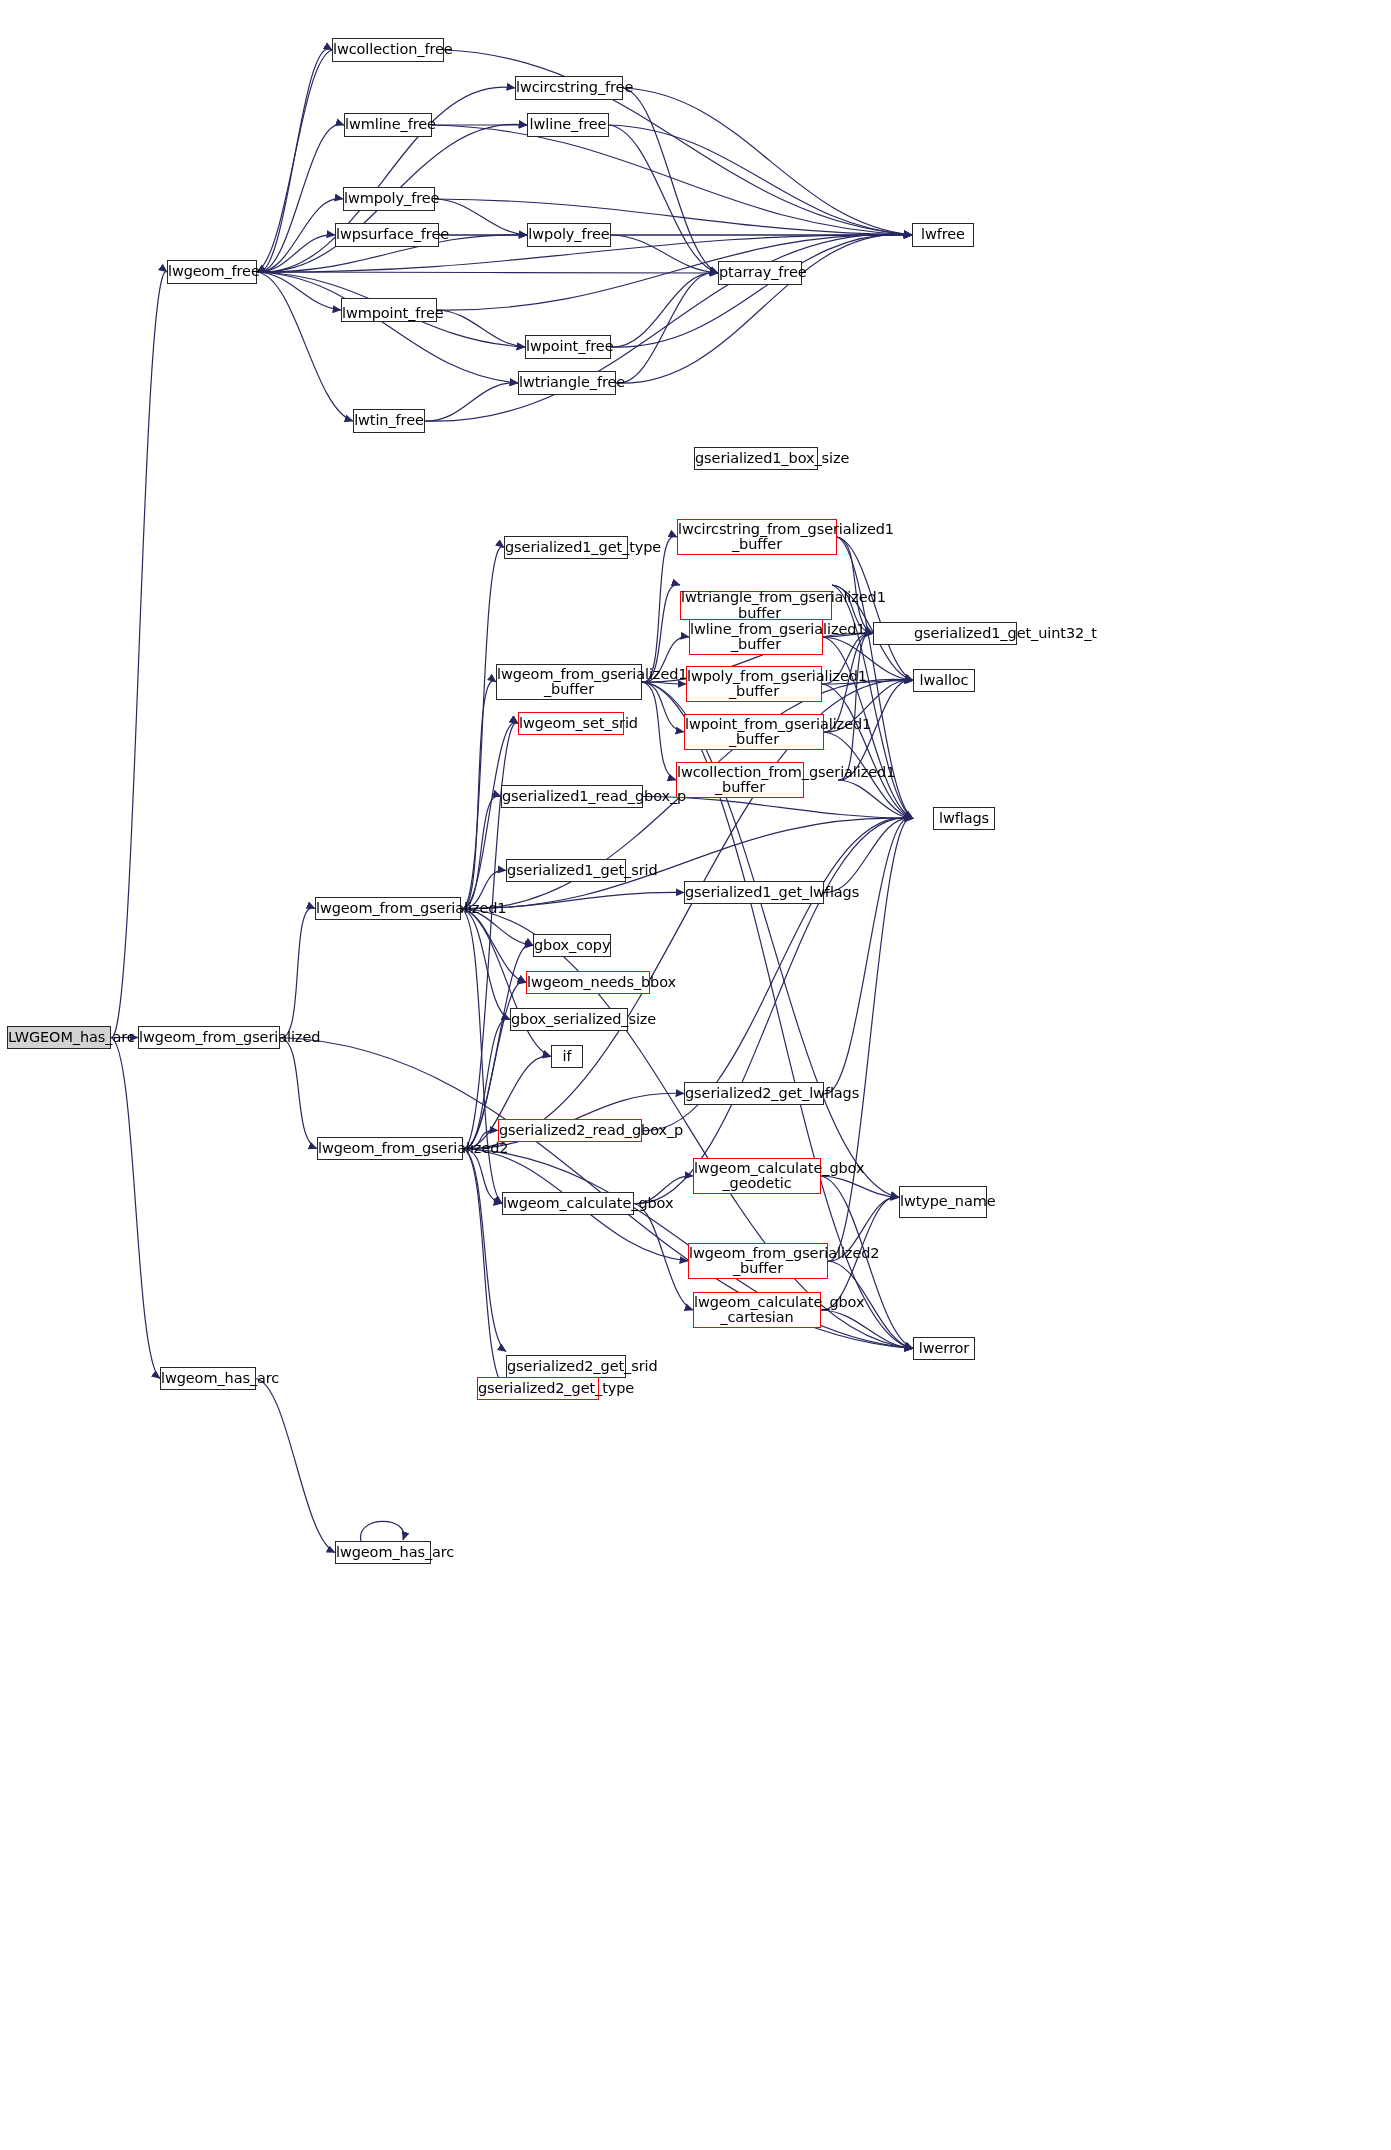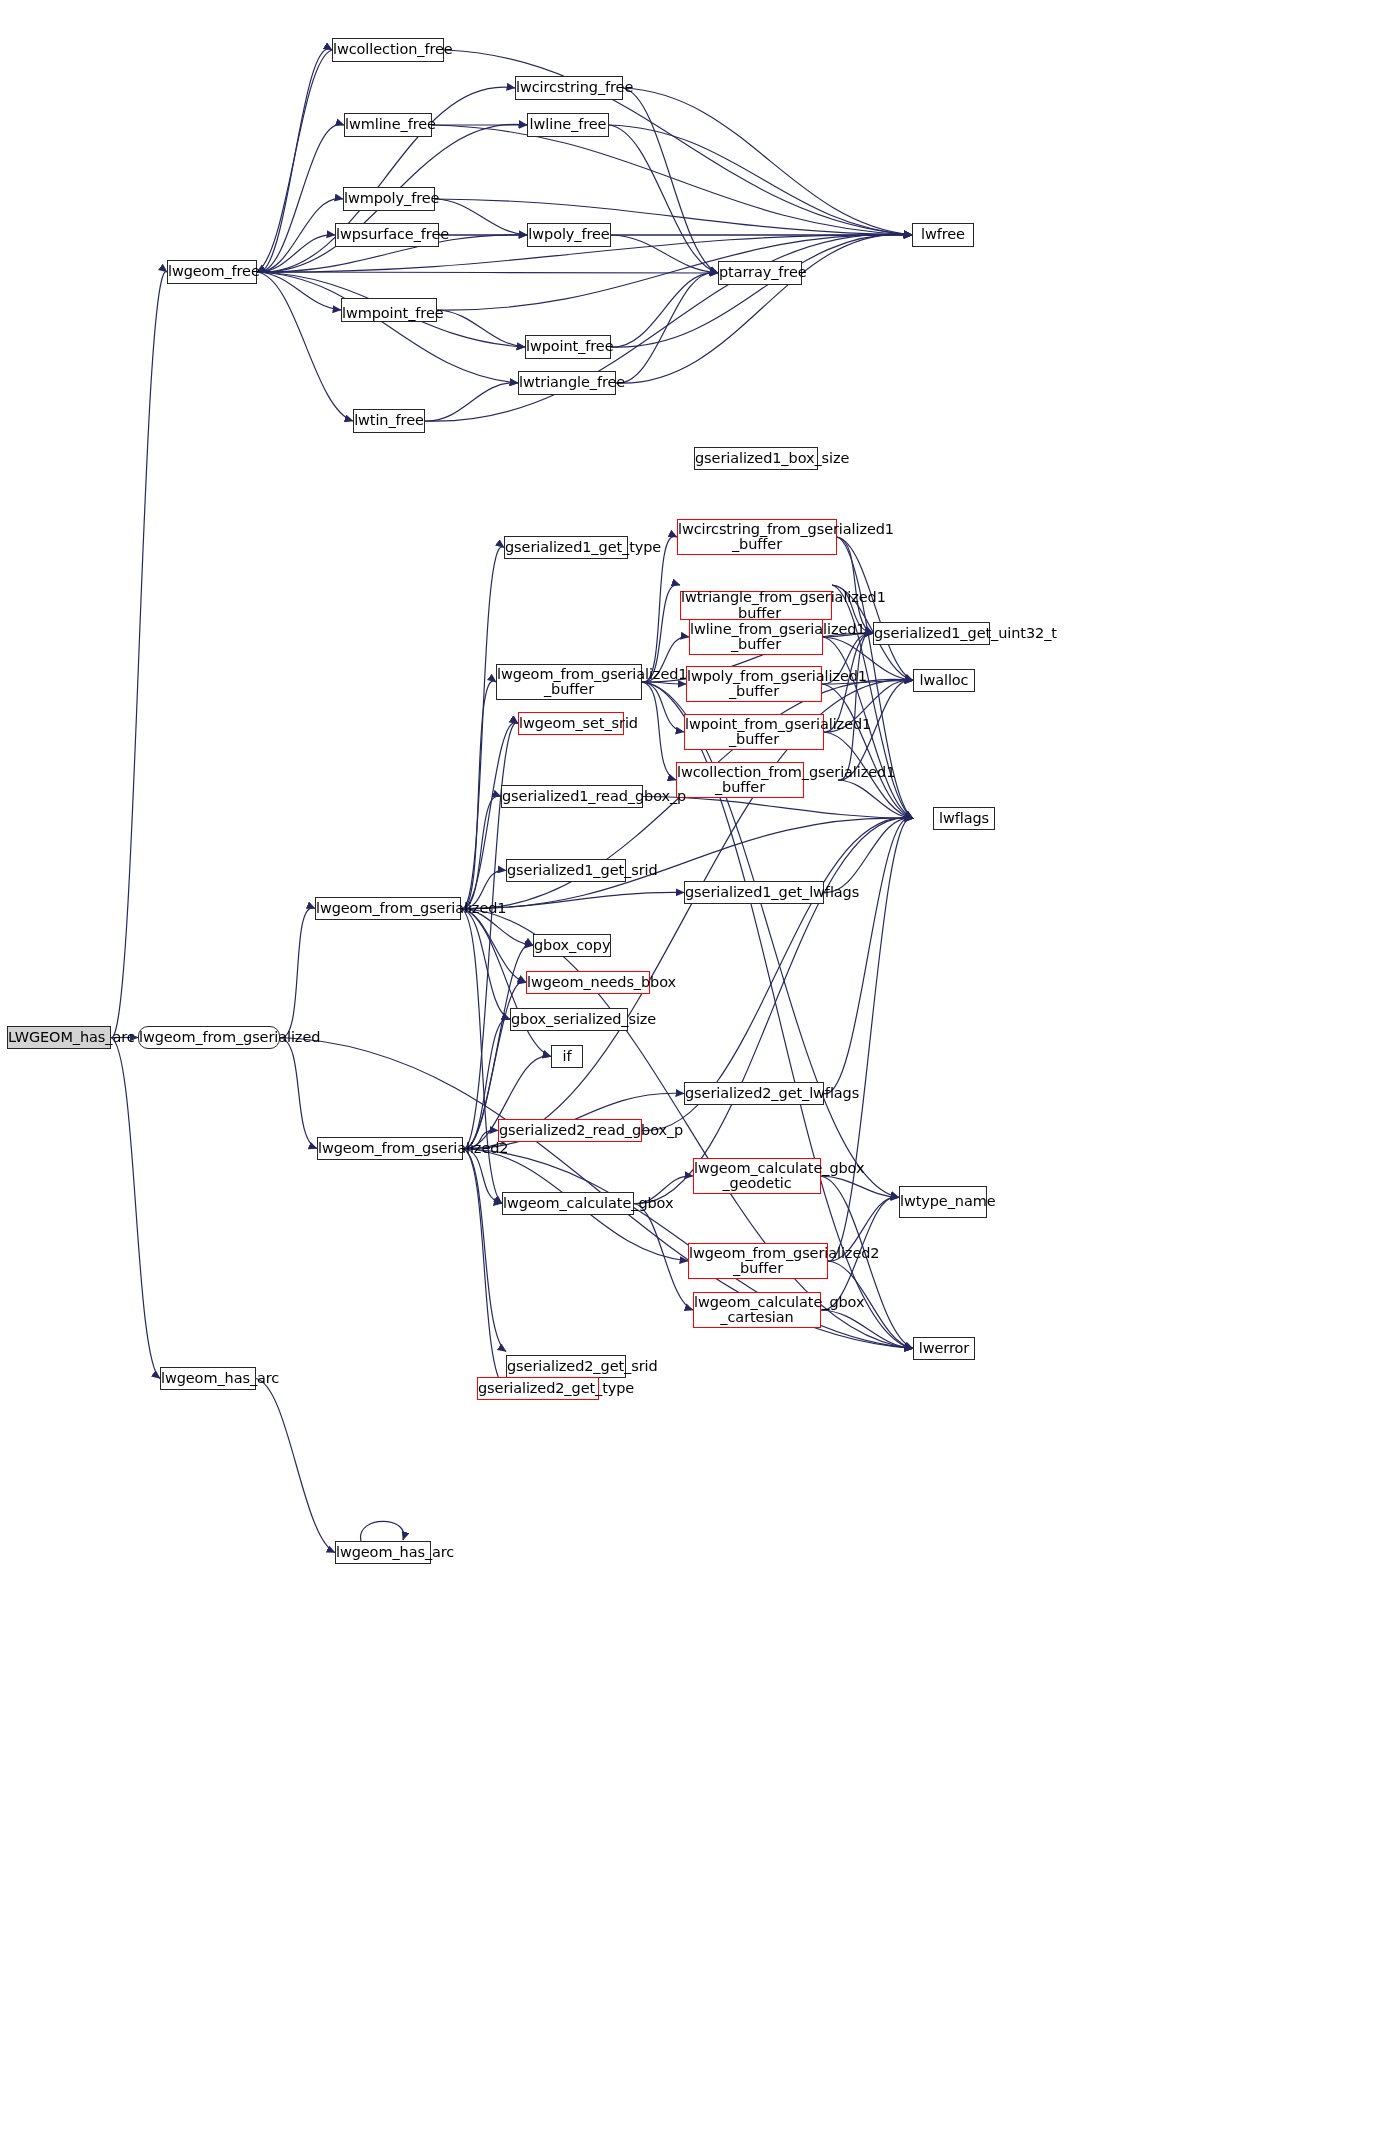--- a/index.html
+++ b/index.html
@@ -153,21 +153,21 @@
     <div class="node" style="left: 518px; top: 371px; width: 98px; height: 24px;"><span>lwtriangle_free</span></div>
     <div class="node" style="left: 353px; top: 409px; width: 72px; height: 24px;"><span>lwtin_free</span></div>
     <div class="node" style="left: 694px; top: 447px; width: 124px; height: 23px;"><span>gserialized1_box_size</span></div>
     <div class="node" style="left: 504px; top: 536px; width: 124px; height: 23px;"><span>gserialized1_get_type</span></div>
     <div class="node red" style="left: 677px; top: 519px; width: 160px; height: 36px;"><span>lwcircstring_from_gserialized1
 _buffer</span></div>
     <div class="node red" style="left: 680px; top: 567px; width: 152px; height: 29px; margin-top: 24px;"><span>lwtriangle_from_gserialized1
 _buffer</span></div>
     <div class="node red" style="left: 689px; top: 619px; width: 134px; height: 36px;"><span>lwline_from_gserialized1
 _buffer</span></div>
-    <div class="node" style="left: 873px; top: 622px; width: 117px; height: 23px;"><span>gserialized1_get_uint32_t</span></div>
+    <div class="node" style="left: 873px; top: 622px; width: 144px; height: 23px; padding-left: 40px;"><span>gserialized1_get_uint32_t</span></div>
     <div class="node" style="left: 496px; top: 664px; width: 146px; height: 36px;"><span>lwgeom_from_gserialized1
 _buffer</span></div>
     <div class="node red" style="left: 686px; top: 666px; width: 136px; height: 36px;"><span>lwpoly_from_gserialized1
 _buffer</span></div>
     <div class="node" style="left: 913px; top: 669px; width: 62px; height: 23px;"><span>lwalloc</span></div>
     <div class="node red" style="left: 518px; top: 712px; width: 106px; height: 23px; text-align: right;"><span>lwgeom_set_srid</span></div>
     <div class="node red" style="left: 684px; top: 714px; width: 140px; height: 36px;"><span>lwpoint_from_gserialized1
 _buffer</span></div>
     <div class="node red" style="left: 676px; top: 762px; width: 128px; height: 36px;"><span>lwcollection_from_gserialized1
 _buffer</span></div>
@@ -188,17 +188,17 @@
     <div class="node" style="left: 899px; top: 1186px; width: 88px; height: 32px;"><span>lwtype_name</span></div>
     <div class="node" style="left: 502px; top: 1192px; width: 132px; height: 23px;"><span>lwgeom_calculate_gbox</span></div>
     <div class="node red" style="left: 688px; top: 1243px; width: 140px; height: 36px;"><span>lwgeom_from_gserialized2
 _buffer</span></div>
     <div class="node red" style="left: 693px; top: 1292px; width: 128px; height: 36px;"><span>lwgeom_calculate_gbox
 _cartesian</span></div>
     <div class="node" style="left: 913px; top: 1337px; width: 62px; height: 23px;"><span>lwerror</span></div>
     <div class="node" style="left: 506px; top: 1340px; width: 120px; height: 23px; margin-top: 15px;"><span>gserialized2_get_srid</span></div>
     <div class="node red" style="left: 477px; top: 1377px; width: 122px; height: 23px;"><span>gserialized2_get_type</span></div>
     <div class="node root" style="left: 7px; top: 1026px; width: 104px; height: 23px;"><span>LWGEOM_has_arc</span></div>
-    <div class="node" style="left: 138px; top: 1026px; width: 142px; height: 23px; border-radius: 10px;"><span>lwgeom_from_gserialized</span></div>
+    <div class="node" style="left: 138px; top: 1026px; width: 142px; height: 23px;"><span>lwgeom_from_gserialized</span></div>
     <div class="node" style="left: 160px; top: 1367px; width: 96px; height: 23px;"><span>lwgeom_has_arc</span></div>
     <div class="node" style="left: 335px; top: 1541px; width: 96px; height: 23px;"><span>lwgeom_has_arc</span></div>
 
 </div>
 
 </body></html>

